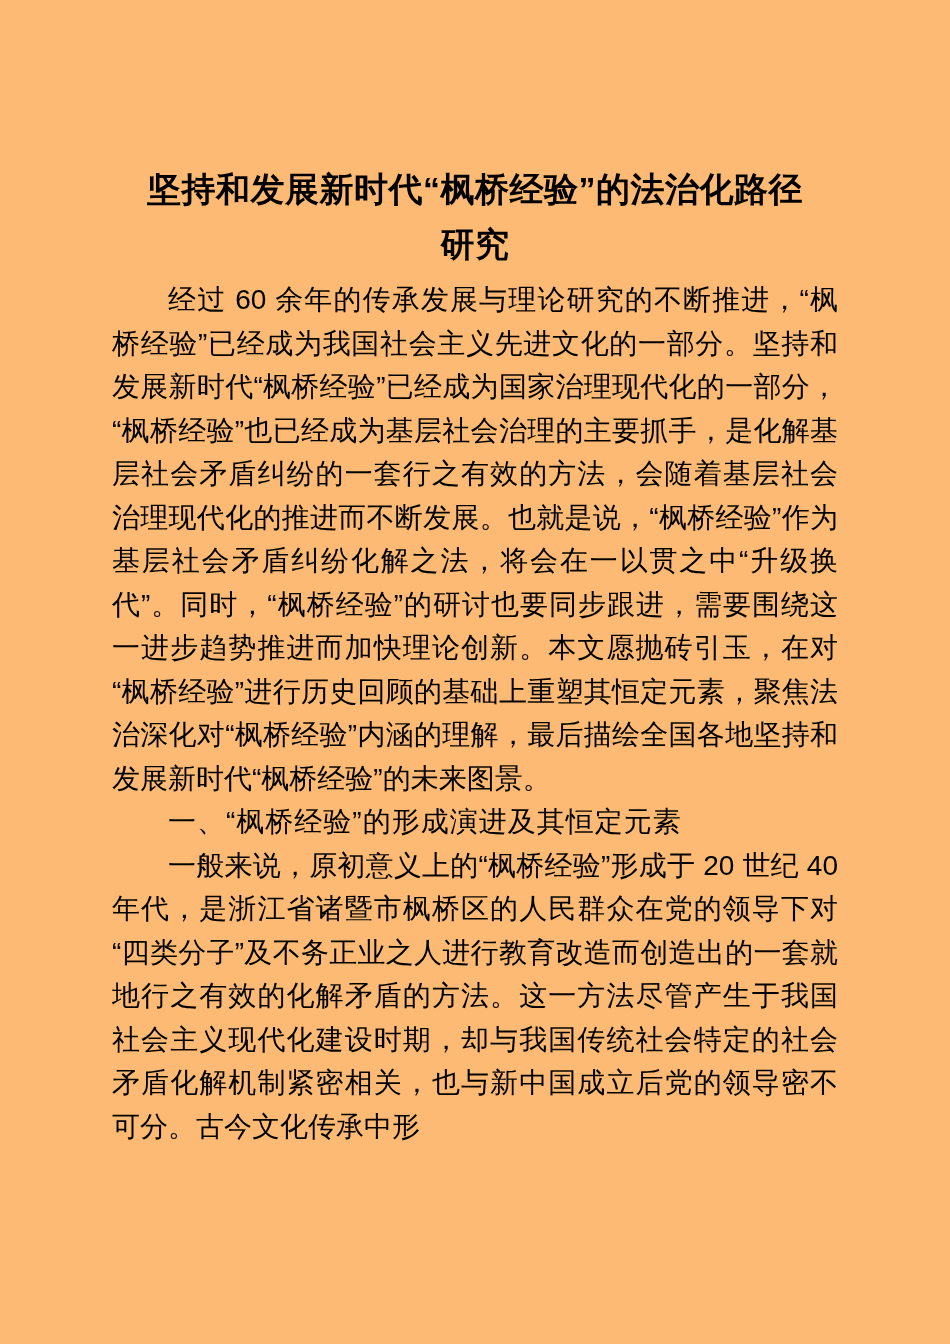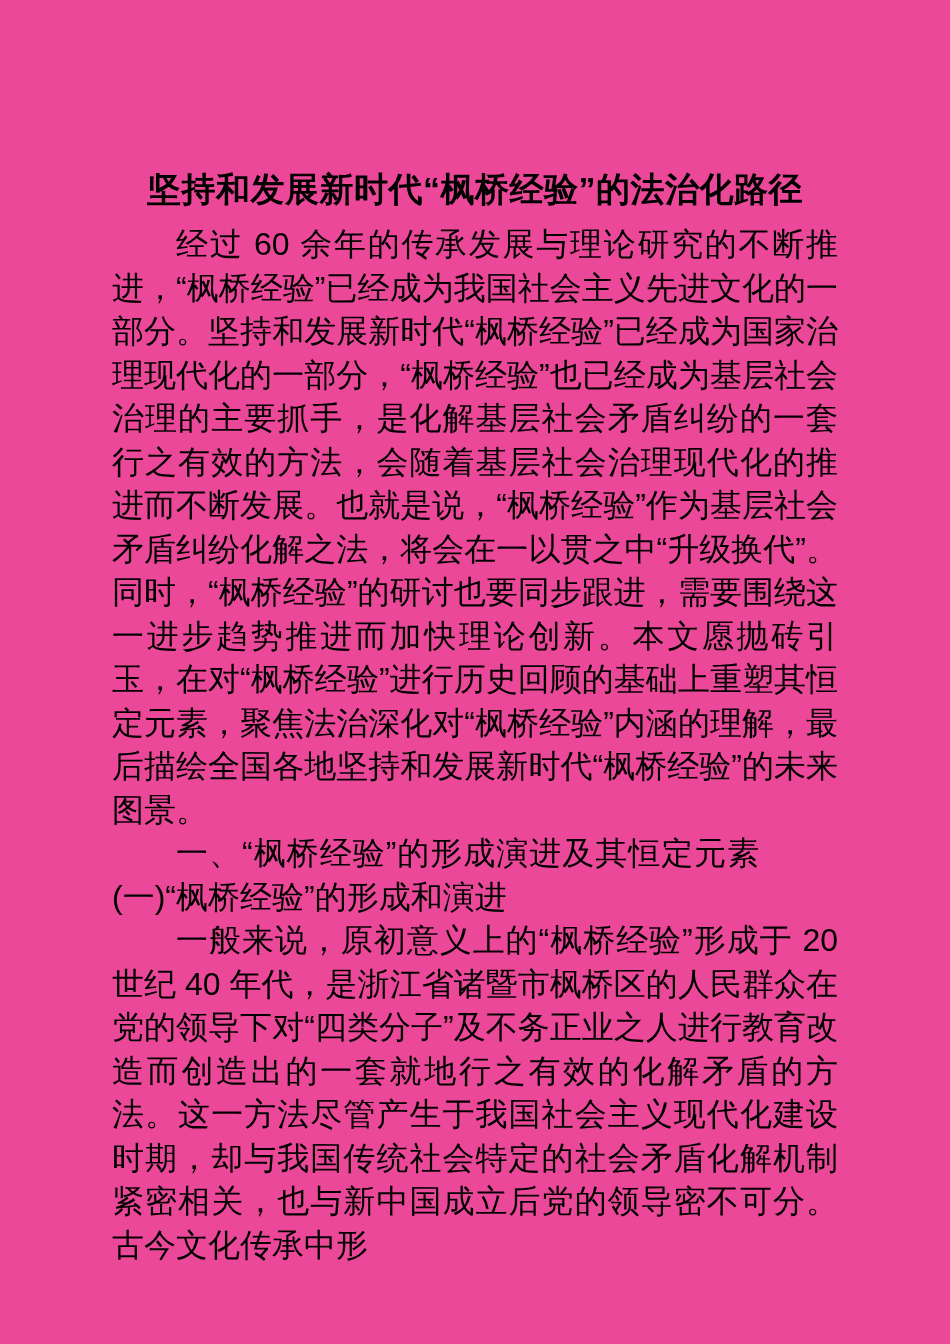--- a/index.html
+++ b/index.html
@@ -35,21 +35,21 @@
     font-weight: 700;
     text-align: center;
     letter-spacing: 0.5px;
   }
   .title-line {
     display: block;
   }
 
   
   .body-blocks {
-    font-size: 32px;
+    font-size: 28px;
     line-height: 43.5px;
   }
   .para {
     margin: 0;
     text-align: justify;
     text-indent: 2em;
     word-break: break-all;
   }
   .heading-1 {
     margin: 0;
@@ -61,25 +61,25 @@
   .heading-2 {
     margin: 0;
     text-indent: 0;
     font-weight: 400;
     white-space: nowrap;
   }
 </style>
 </head>
 <body>
 
-<div class="doc" style="background: #ec4899; color: rgb(0, 0, 0);">
+<div class="doc" style="background: #fdba74; color: rgb(0, 0, 0);">
   <div class="content">
     <h1 class="title">
         <span class="title-line">坚持和发展新时代“枫桥经验”的法治化路径</span>
+        <span class="title-line">研究</span>
       </h1>
     <div class="body-blocks">
         <div class="para">经过 60 余年的传承发展与理论研究的不断推进，“枫桥经验”已经成为我国社会主义先进文化的一部分。坚持和发展新时代“枫桥经验”已经成为国家治理现代化的一部分，“枫桥经验”也已经成为基层社会治理的主要抓手，是化解基层社会矛盾纠纷的一套行之有效的方法，会随着基层社会治理现代化的推进而不断发展。也就是说，“枫桥经验”作为基层社会矛盾纠纷化解之法，将会在一以贯之中“升级换代”。同时，“枫桥经验”的研讨也要同步跟进，需要围绕这一进步趋势推进而加快理论创新。本文愿抛砖引玉，在对“枫桥经验”进行历史回顾的基础上重塑其恒定元素，聚焦法治深化对“枫桥经验”内涵的理解，最后描绘全国各地坚持和发展新时代“枫桥经验”的未来图景。</div>
         <div class="heading-1">一、“枫桥经验”的形成演进及其恒定元素</div>
-        <div class="heading-2">(一)“枫桥经验”的形成和演进</div>
         <div class="para">一般来说，原初意义上的“枫桥经验”形成于 20 世纪 40 年代，是浙江省诸暨市枫桥区的人民群众在党的领导下对“四类分子”及不务正业之人进行教育改造而创造出的一套就地行之有效的化解矛盾的方法。这一方法尽管产生于我国社会主义现代化建设时期，却与我国传统社会特定的社会矛盾化解机制紧密相关，也与新中国成立后党的领导密不可分。古今文化传承中形</div>
       </div>
   </div>
 </div>
 
 </body></html>

